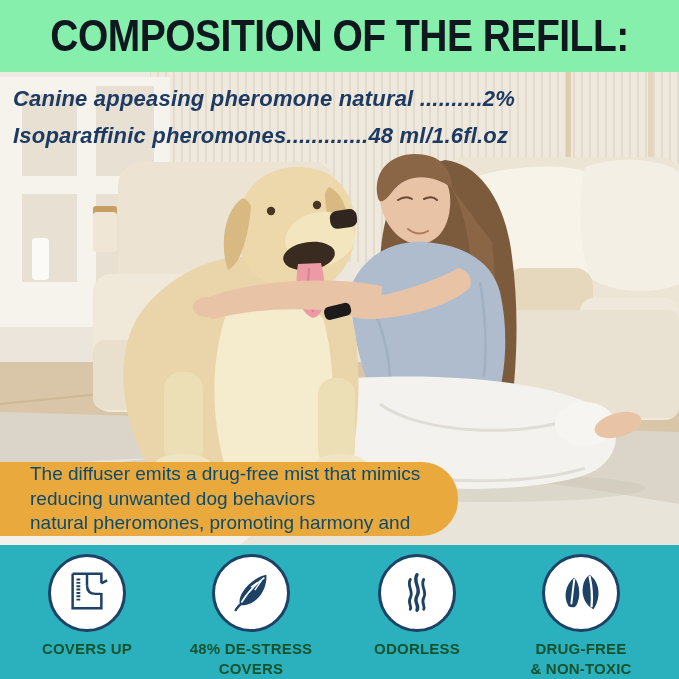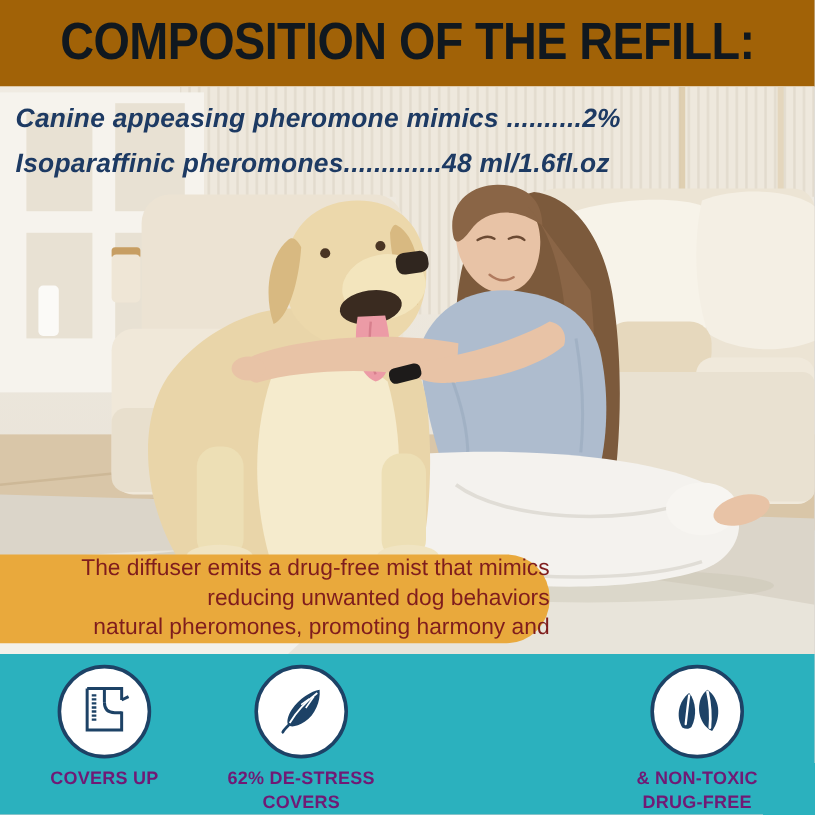--- a/index.html
+++ b/index.html
@@ -1,45 +1,45 @@
 <!DOCTYPE html>
 <html><head>
 <meta charset="utf-8">
 <style>
   html,body{margin:0;padding:0;background:#888;}
   .frame{position:relative;width:679px;height:679px;overflow:hidden;background:#fff;
          font-family:"Liberation Sans","DejaVu Sans",sans-serif;}
 
   
-  .header{position:absolute;left:0;top:0;width:679px;height:72px;background:#a16207;
+  .header{position:absolute;left:0;top:0;width:679px;height:72px;background:#86efac;
           display:flex;align-items:center;justify-content:center;}
   .header-title{font-size:39px;font-weight:700;color:#10181F;letter-spacing:-0.5px;
                 display:inline-block;transform:scaleY(1.12);white-space:nowrap;}
 
   
   .photo{position:absolute;left:0;top:72px;width:679px;height:473px;overflow:hidden;}
   .photo svg{display:block;}
 
   .composition{position:absolute;left:13px;top:8px;color:#1D3A63;
                font-size:22px;font-weight:700;font-style:italic;line-height:37px;
                letter-spacing:0.2px;white-space:nowrap;}
 
   
   .banner{position:absolute;left:0;top:462px;width:458px;height:74px;background:#E9A93C;
           border-radius:0 36px 36px 0;display:flex;flex-direction:column;justify-content:center;
           padding-left:30px;box-sizing:border-box;z-index:5;}
-  .banner-line{font-size:19px;color:#7f1d1d;line-height:24.5px;white-space:nowrap;text-align:right;}
+  .banner-line{font-size:19px;color:#0c4a6e;line-height:24.5px;white-space:nowrap;}
 
   
   .footer{position:absolute;left:0;top:545px;width:679px;height:134px;background:#2BB1BE;}
   .feature{position:absolute;top:9px;width:164px;display:flex;flex-direction:column;align-items:center;}
   .f1{left:5px;} .f2{left:169px;} .f3{left:335px;} .f4{left:499px;}
   .badge{width:72px;height:72px;border-radius:50%;background:#FFFFFF;border:3px solid #1D4266;
          display:flex;align-items:center;justify-content:center;}
-  .feature-label{margin-top:7px;text-align:center;color:#701a75;font-size:15px;font-weight:700;
+  .feature-label{margin-top:7px;text-align:center;color:#14532d;font-size:15px;font-weight:700;
                  line-height:19.5px;letter-spacing:0.2px;white-space:nowrap;}
 </style>
 </head>
 <body>
 
 <div class="frame">
 
   <div class="header">
     <span class="header-title">COMPOSITION OF THE REFILL:</span>
   </div>
@@ -124,21 +124,21 @@
       <path d="M309,196 C307,214 309,230 313,240" stroke="#D77F8D" stroke-width="2" fill="none"></path>
 
       <path d="M382,214 C330,204 255,208 212,224 C200,229 202,245 214,247 C258,234 330,234 380,247 Z" fill="#E8C3A6"></path>
       <ellipse cx="207" cy="235" rx="14" ry="10" fill="#E8C3A6"></ellipse>
       <path d="M470,216 C450,233 415,244 375,247 C352,248 338,241 345,230 C385,225 430,212 458,196 C468,198 473,206 470,216 Z" fill="#E8C3A6"></path>
       <ellipse cx="318" cy="221" rx="16" ry="11" fill="#E8C3A6"></ellipse>
       <rect x="324" y="233" width="27" height="13" rx="5" fill="#1D1B1A" transform="rotate(-14 337 239)"></rect>
     </svg>
 
     <div class="composition">
-      <div>Canine appeasing pheromone mimics ..........2%</div>
+      <div>Canine appeasing pheromone natural ..........2%</div>
       <div>Isoparaffinic pheromones.............48 ml/1.6fl.oz</div>
     </div>
   </div>
 
   <div class="banner">
     <div class="banner-line">The diffuser emits a drug-free mist that mimics</div>
     <div class="banner-line">reducing unwanted dog behaviors</div>
     <div class="banner-line">natural pheromones, promoting harmony and</div>
   </div>
 
@@ -171,39 +171,56 @@
         <span>
           <svg width="46" height="46" viewBox="0 0 48 48">
             <path d="M40,7 C33,8 22,15 16,24 C12,30 11,36 13,38 C15,40 21,39 27,35 C36,29 41,17 40,7 Z" fill="#1D4266"></path>
             <path d="M38,10 C30,16 20,26 14,36" stroke="#FFFFFF" stroke-width="1.6" fill="none"></path>
             <path d="M31,15 L24,20 M35,13 L28,23" stroke="#FFFFFF" stroke-width="1.4" fill="none"></path>
             <path d="M13,38 C11,40 9,42 8,44" stroke="#1D4266" stroke-width="2.4" stroke-linecap="round" fill="none"></path>
           </svg>
         </span>
       </div>
       <div class="feature-label">
-        <div>62% DE-STRESS</div>
+        <div>48% DE-STRESS</div>
         <div>COVERS</div>
       </div>
     </div>
 
+    <div class="feature f3">
+      <div class="badge">
+        <span>
+          <svg width="46" height="46" viewBox="0 0 48 48">
+            <g fill="none" stroke="#1D4266" stroke-linecap="round">
+              <path stroke-width="3" d="M17,12 c-4,7 4,12 0,19 c-3,6 2,9 0,12"></path>
+              <path stroke-width="3.6" d="M24,7 c-5,8 5,14 0,22 c-4,7 3,10 0,15"></path>
+              <path stroke-width="3" d="M31,12 c-4,7 4,12 0,19 c-3,6 2,9 0,12"></path>
+            </g>
+          </svg>
+        </span>
+      </div>
+      <div class="feature-label">
+        <div>ODORLESS</div>
+        <div></div>
+      </div>
+    </div>
 
     <div class="feature f4">
       <div class="badge">
         <span>
           <svg width="46" height="46" viewBox="0 0 48 48">
             <g fill="#1D4266">
               <path d="M17,10 C8,17 5,30 11,40 C14,41.5 17,41.5 19,39.5 C24,30 23,17 17,10 Z"></path>
               <path d="M33,7 C43,14 46,30 37,43 C30,40 24,30 26,19 C27,13 30,9 33,7 Z"></path>
             </g>
             <path d="M14,37 C15,28 16,19 17,12" stroke="#FFFFFF" stroke-width="2" stroke-linecap="round" fill="none"></path>
             <path d="M35,40 C36,29 35,18 33,9" stroke="#FFFFFF" stroke-width="2.4" stroke-linecap="round" fill="none"></path>
           </svg>
         </span>
       </div>
       <div class="feature-label">
+        <div>DRUG-FREE</div>
         <div>&amp; NON-TOXIC</div>
-        <div>DRUG-FREE</div>
       </div>
     </div>
 
   </div>
 </div>
 
 </body></html>

